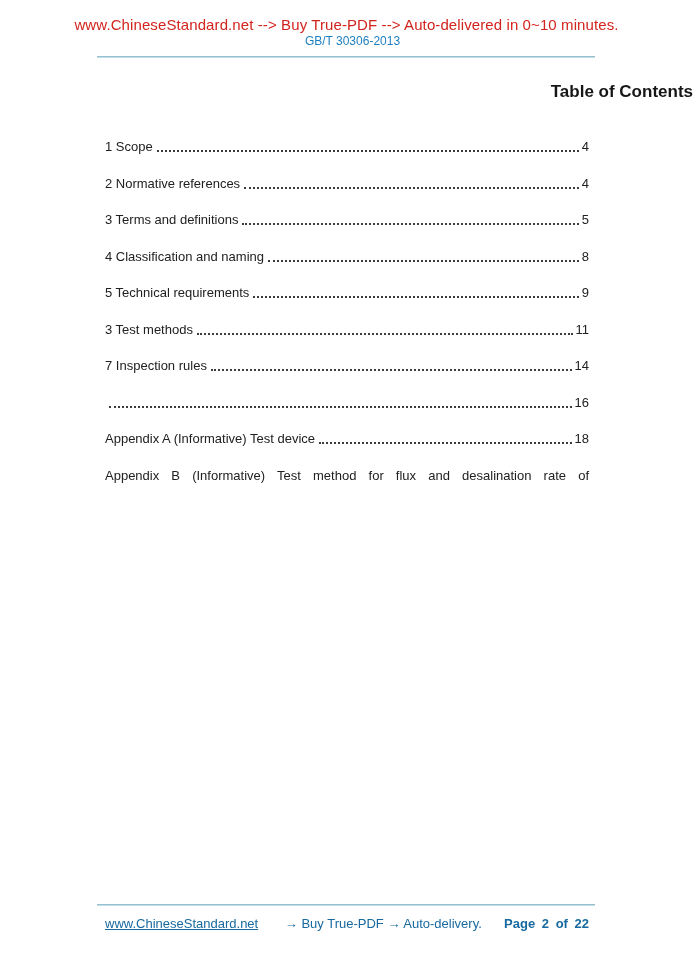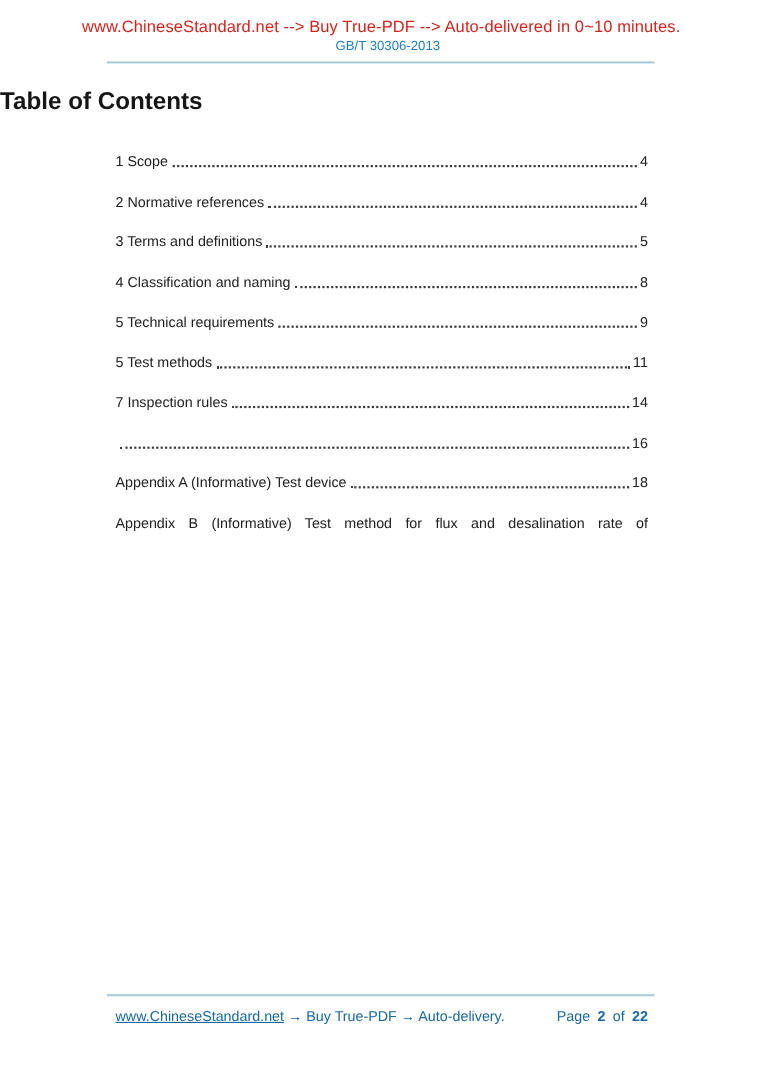--- a/index.html
+++ b/index.html
@@ -45,22 +45,22 @@
     left:97px;
     width:498px;
     height:2px;
     background:linear-gradient(to bottom,#7fb2c4,#d9ecf3);
   }
   .rule-top{top:56px;}
   .rule-bottom{top:904px;}
   .doc-title{
     position:absolute;
     top:82px;left:0;right:0;
-    text-align:left;
-    font-size:22px;
+    text-align:right;
+    font-size:17px;
     line-height:20px;
     font-weight:bold;
     color:#161616;
   }
   .toc-list{
     position:absolute;
     top:139px;
     left:105px;
     right:104px;
   }
@@ -99,24 +99,24 @@
     font-size:13px;
     line-height:17px;
     color:var(--footer-blue);
   }
   .footer-left{white-space:nowrap;}
   .footer-link{
     color:var(--footer-blue);
     text-decoration:underline;
     cursor:pointer;
   }
-  .footer-rest{color:var(--footer-blue);}
+  .footer-rest{color:var(--footer-blue);margin-left:23px;}
   .footer-page{white-space:nowrap;}
   .footer-page .bold{font-weight:bold;}
-  .footer-page span{margin-left:3px;}
+  .footer-page span{margin-left:3px;font-weight:bold;}
   .footer-page span:first-child{margin-left:0;}
 </style>
 </head>
 <body>
 
 <div class="page">
 
   <div class="promo">www.ChineseStandard.net --&gt; Buy True-PDF --&gt; Auto-delivered in 0~10 minutes.</div>
 
   <div class="std-code">GB/T 30306-2013</div>
@@ -145,21 +145,21 @@
         <span class="toc-label">4 Classification and naming</span>
         <span class="leader"></span>
         <span class="toc-page">8</span>
       </div>
       <div class="toc-row">
         <span class="toc-label">5 Technical requirements</span>
         <span class="leader"></span>
         <span class="toc-page">9</span>
       </div>
       <div class="toc-row">
-        <span class="toc-label">5 Test methods</span>
+        <span class="toc-label">3 Test methods</span>
         <span class="leader"></span>
         <span class="toc-page">11</span>
       </div>
       <div class="toc-row">
         <span class="toc-label">7 Inspection rules</span>
         <span class="leader"></span>
         <span class="toc-page">14</span>
       </div>
       <div class="toc-row">
         <span class="leader"></span>

